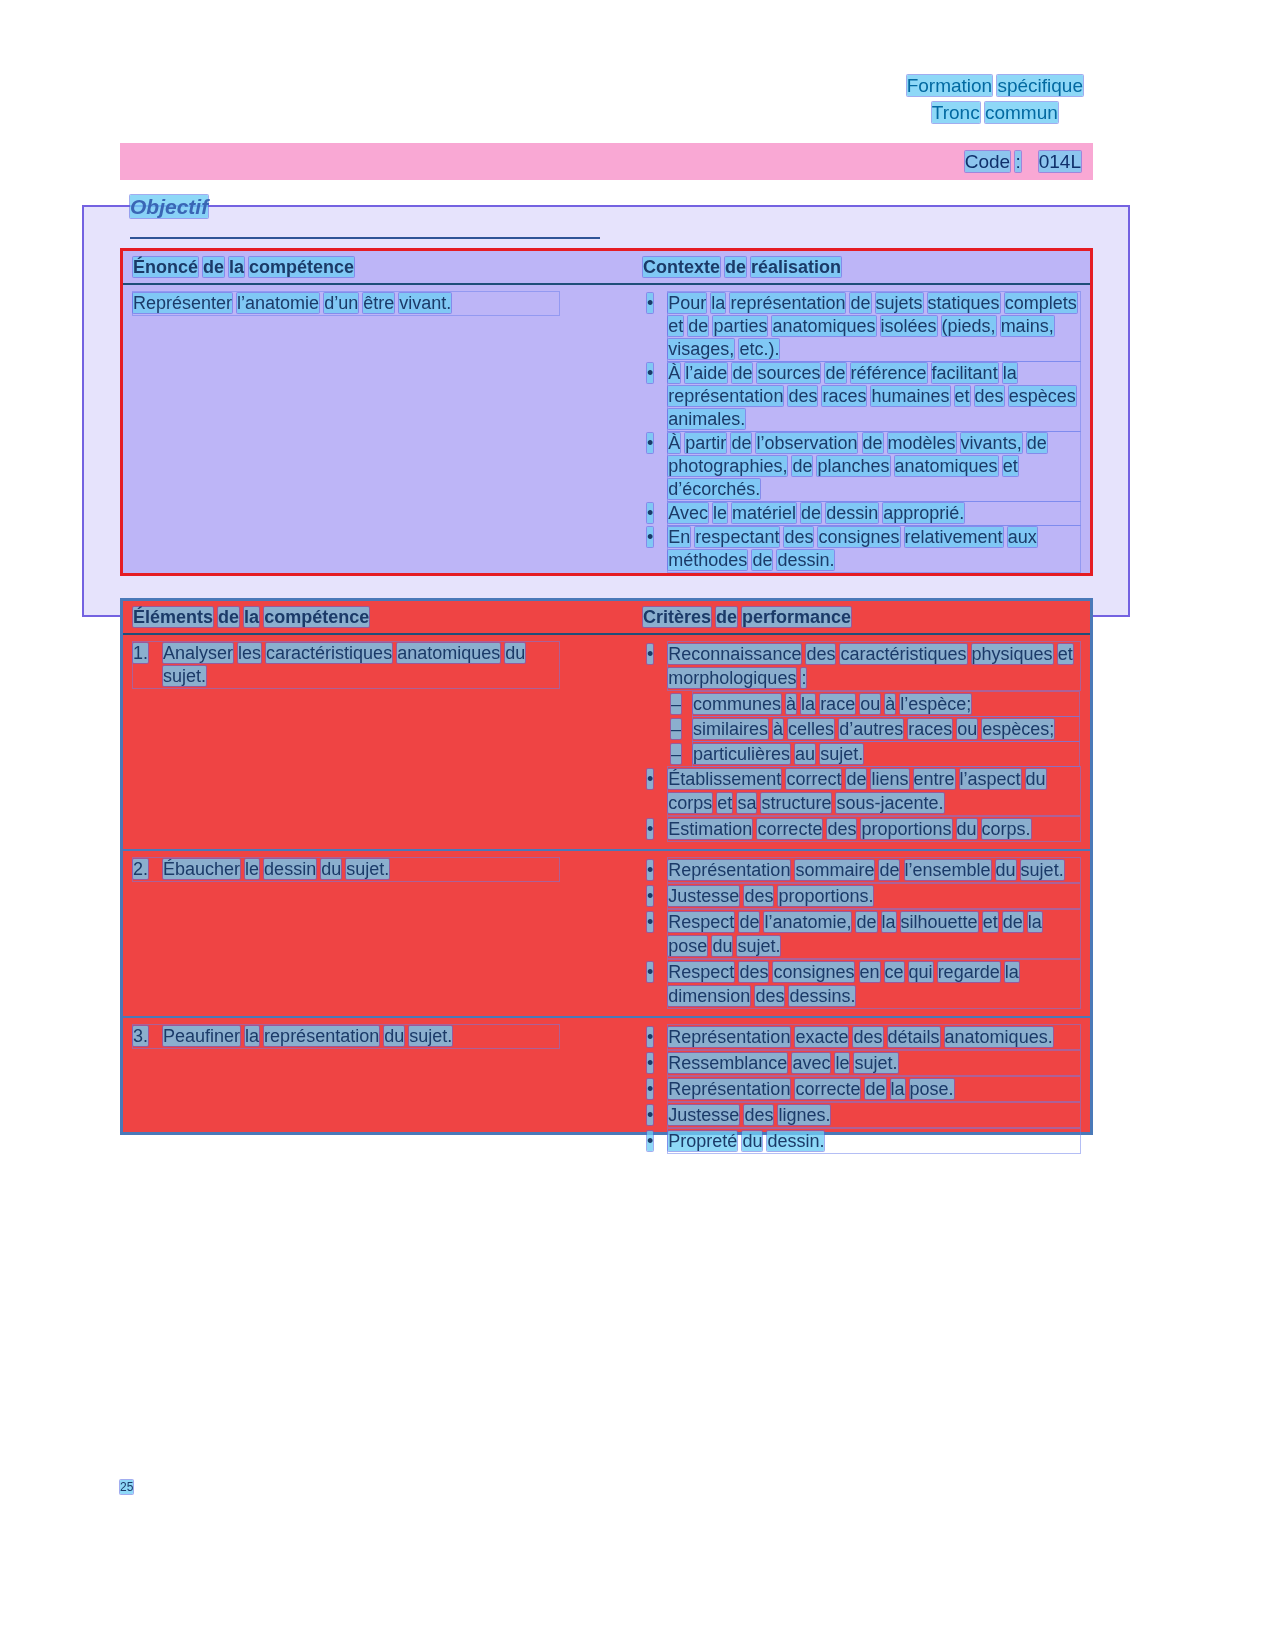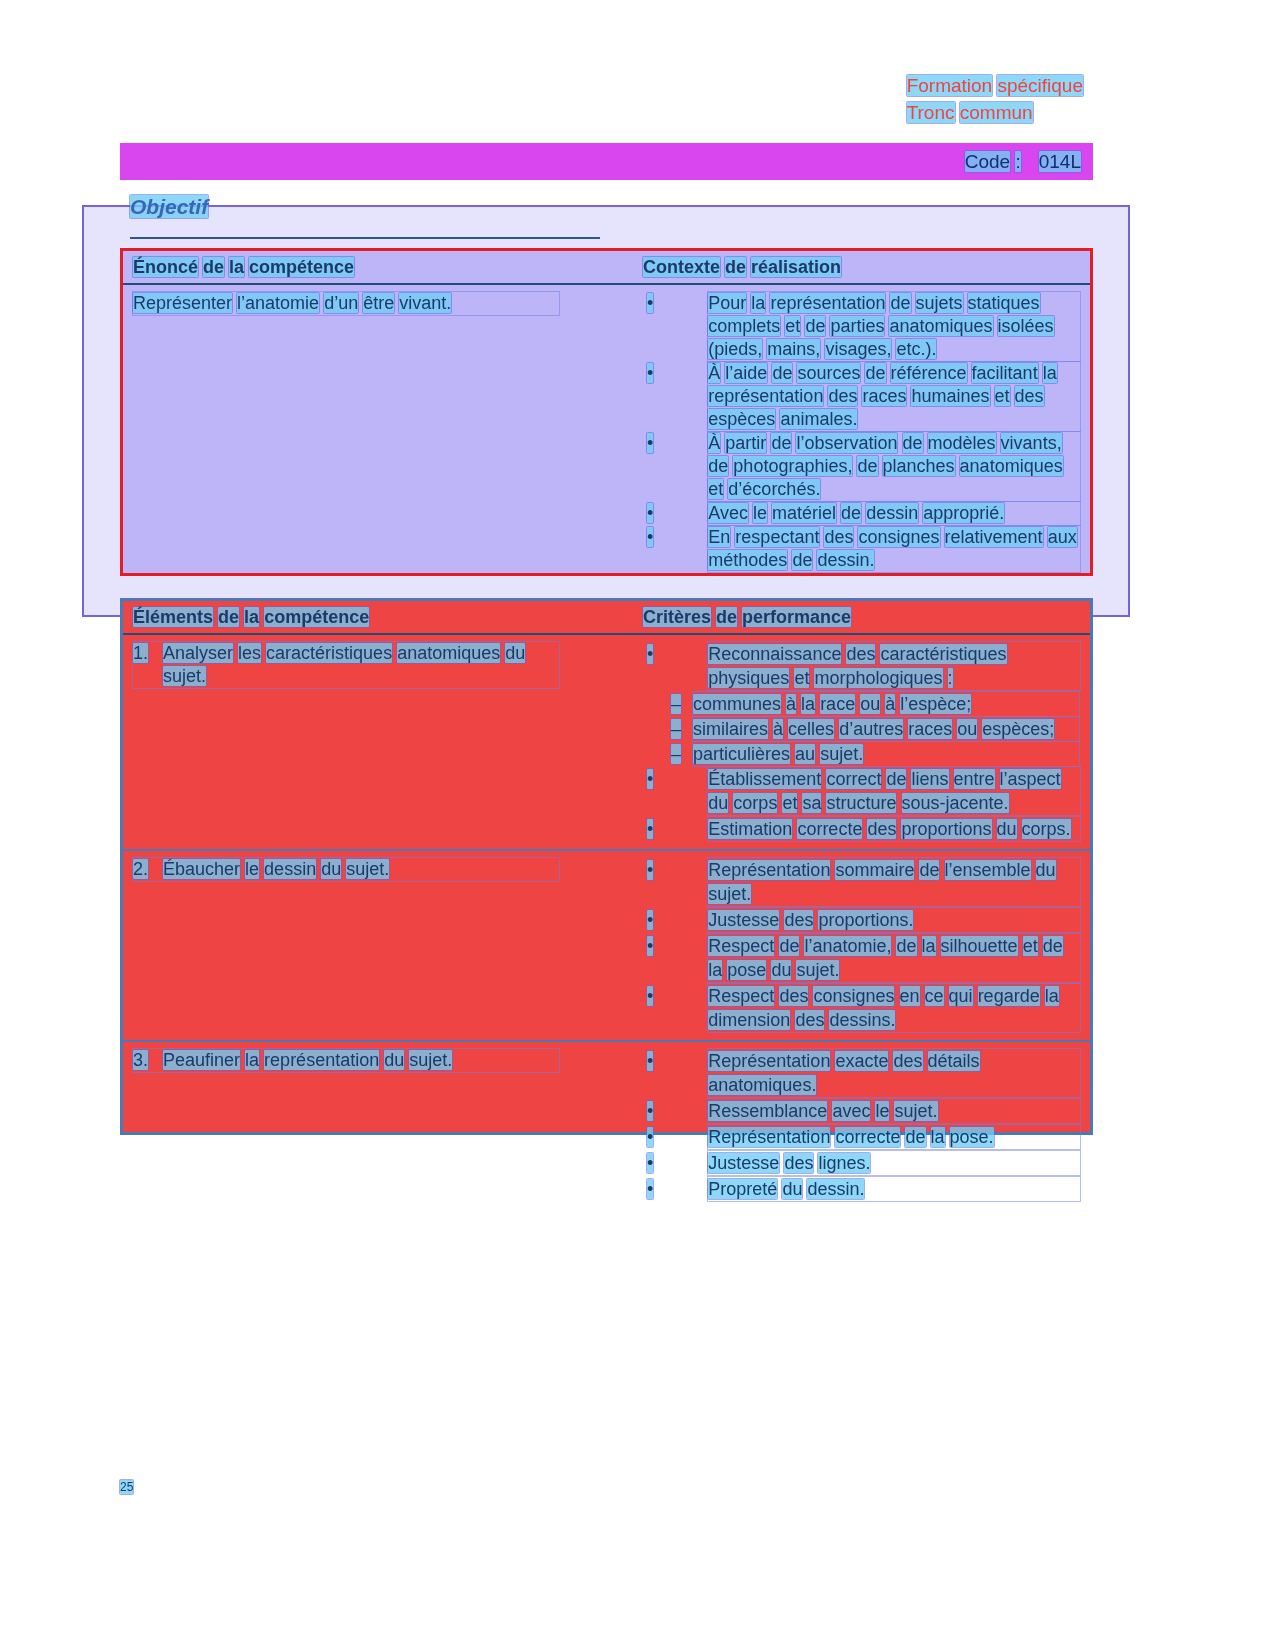--- a/index.html
+++ b/index.html
@@ -11,24 +11,24 @@
   }
   
   .w {
     background:rgba(110,205,245,0.78);
     box-shadow:0 0 0 1px rgba(85,105,225,0.55);
     border-radius:1px;
   }
   .box { box-shadow:0 0 0 1px rgba(105,125,235,0.5); }
 
   
-  .corner { position:absolute; top:72px; right:192px; text-align:left; font-size:19px; line-height:27px; color:#ef4444; }
-
-  
-  .codebar { position:absolute; left:120px; top:143px; width:973px; height:37px; background:#d946ef; }
+  .corner { position:absolute; top:72px; right:192px; text-align:center; font-size:19px; line-height:27px; color:#0369a1; }
+
+  
+  .codebar { position:absolute; left:120px; top:143px; width:973px; height:37px; background:#f9a8d4; }
   .codewrap { position:absolute; right:12px; top:7px; font-size:19px; color:#10306b; }
   .codewrap .gap { display:inline-block; width:18px; }
 
   
   .overlay1 {
     position:absolute; left:82px; top:205px; width:1048px; height:412px;
     border:2px solid rgba(95,75,220,0.85); background:rgba(140,126,240,0.22); z-index:1;
   }
 
   
@@ -43,21 +43,21 @@
     border:3px solid #e51c23; background:rgba(148,136,242,0.50); z-index:2;
   }
   .thead { display:flex; padding:5px 10px 4px 10px; border-bottom:2px solid #1f4e79; font-weight:bold; }
   .tbody { display:flex; padding:7px 10px 0 10px; }
   .col-l { width:478px; flex:none; padding-right:52px; }
   .col-r { flex:1;padding-left:32px; }
   .para { display:block; }
 
   .brow { display:flex; align-items:flex-start; margin-bottom:1px; }
   .bul { flex:none; margin:0 15px 0 4px; }
-  .btext { flex:1; max-width:424px;margin-left:40px; }
+  .btext { flex:1; max-width:424px; }
   .srow { display:flex; align-items:flex-start; margin:1px 0 1px 28px; }
   .dash { flex:none; margin-right:12px; }
   .stext { flex:1; max-width:386px; }
 
   
   .t2 {
     position:absolute; left:120px; top:598px; width:973px; height:537px;
     border:3px solid #4a79b8; background:#ef4444; z-index:2;
   }
   .t2row { display:flex; padding:7px 10px 6px 10px; border-bottom:2px solid #4a79b8; }

